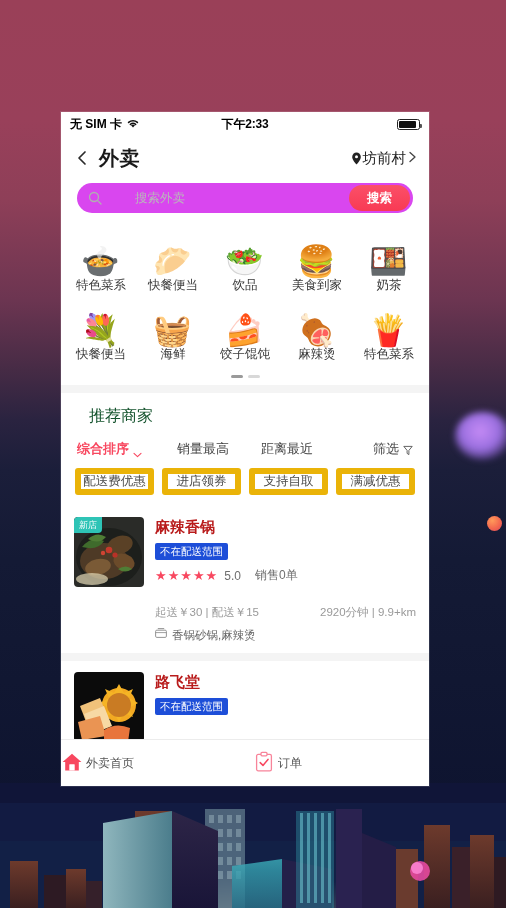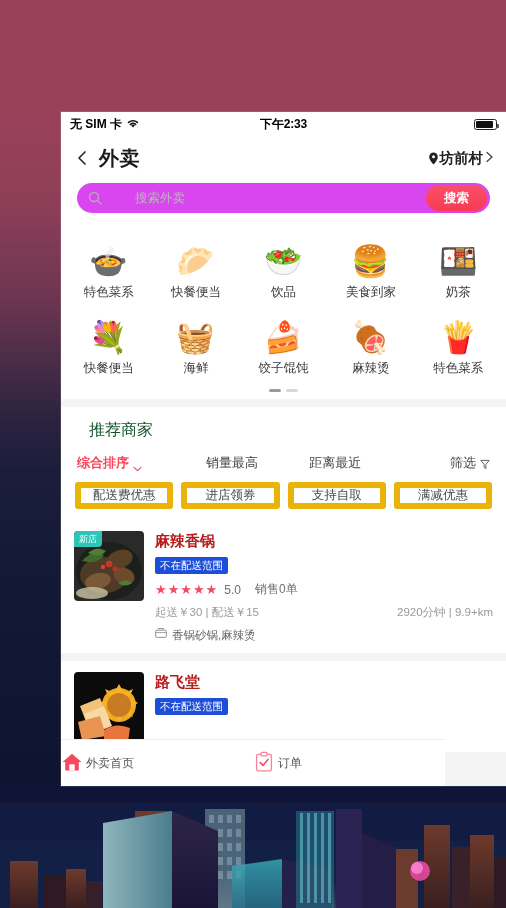--- a/index.html
+++ b/index.html
@@ -41,21 +41,21 @@
     background: radial-gradient(circle at 35% 30%, #ff8ad8 0%, #e0479f 62%, rgba(180,51,128,0) 100%);
   }
 
   
   .city { position: absolute; left: 0; bottom: 0; width: 506px; height: 125px; overflow: hidden; }
   .city svg { display: block; }
 
   
   #phone {
     position: absolute; left: 61px; top: 112px;
-    width: 445px; height: 674px;
+    width: 368px; height: 674px;
     background: #f4f4f4;
     overflow: hidden;
     z-index: 5;
     box-shadow: 0 0 0 1px rgba(255,255,255,0.12);
   }
 
   
   .statusbar {
     height: 25px; background: #fff; display: flex; align-items: center;
     padding: 0 9px; font-size: 12px; color: #000; font-weight: 700;
@@ -82,21 +82,21 @@
     height: 42px; background: #fff; display: flex; align-items: center;
     padding: 0 12px; position: relative;
   }
   .back-chev { width: 18px; height: 18px; color: #333; }
   .nav-title {
     font-size: 20px; font-weight: 700; color: #1a1a1a; margin-left: 8px;
     letter-spacing: 0.5px;
   }
   .nav-loc {
     margin-left: auto; display: flex; align-items: center; gap: 1px;
-    font-size: 14.5px; color: #222; font-weight: 700;
+    font-size: 14.5px; color: #222; font-weight: 400;
   }
   .pin { width: 11px; height: 13px; display: inline-block; }
 
   
   .searchwrap { background: #fff; padding: 4px 16px 12px; }
   .searchbar {
     height: 30px; background: #d946ef; border-radius: 15px;
     display: flex; align-items: center; padding: 0 3px 0 11px; position: relative; gap: 24px;
   }
   .mag { width: 14px; height: 14px; flex: 0 0 auto; }
@@ -117,21 +117,21 @@
   .cats { background: #fff; padding: 4px 4px 0; }
   .cat-grid { display: grid; grid-template-columns: repeat(5,1fr); }
   .cat {
     display: flex; flex-direction: column; align-items: center;
     padding: 8px 0 4px; cursor: pointer;
   }
   .cat-icon {
     width: 46px; height: 40px; display: flex; align-items: flex-end;
     justify-content: center; font-size: 31px; line-height: 1;
   }
-  .cat-label { margin-top: 7px; font-size: 12.5px; color: #3a3a3a; text-align: center; }
+  .cat-label { font-size: 12.5px; color: #3a3a3a; text-align: center; }
   .dots { display: flex; justify-content: center; gap: 5px; padding: 8px 0 7px; }
   .dots i { display: block; width: 12px; height: 3px; border-radius: 2px; background: #d8d8d8; }
   .dots i.on { background: #9a9a9a; }
 
   
   .gap { height: 8px; background: #f4f4f4; }
   .sec-title {
     background: #fff; padding: 13px 28px 10px;
     font-size: 16px; color: #14532d; font-weight: 400;
   }
@@ -172,21 +172,21 @@
   .mname { font-size: 15px; font-weight: 700; color: #b91c1c; }
   .mtag {
     display: inline-block; margin-top: 6px; background: #1d4ed8; color: #fff;
     font-size: 10.5px; padding: 1.5px 5px; border-radius: 2px;
   }
   .mrate { display: flex; align-items: center; gap: 6px; margin-top: 7px; }
   .stars { color: #f8475f; font-size: 13px; letter-spacing: 1px; line-height: 1; }
   .rnum { font-size: 12px; color: #6e6e6e; }
   .rsold { font-size: 12px; color: #6e6e6e; margin-left: 8px; }
   .mdeliv {
-    display: flex; justify-content: space-between; margin-top: 7px;
+    display: flex; justify-content: space-between; margin-top: 21px;
     font-size: 11.5px; color: #999;
   }
   .mcuisine {
     display: flex; gap: 5px; margin-top: 8px;
     font-size: 11.5px; color: #666;
   }
   .cuisine-ic { width: 12px; height: 10px; flex: 0 0 auto; }
 
   
   .tabbar {

